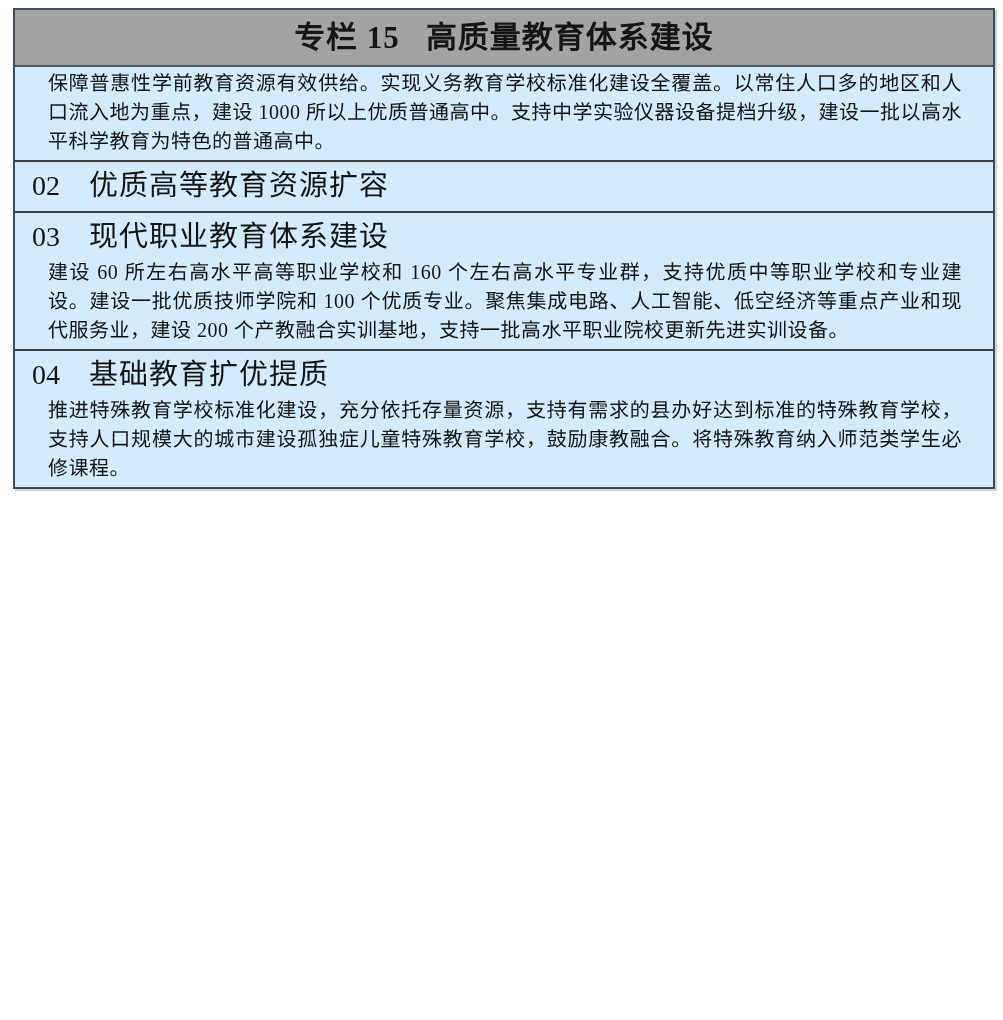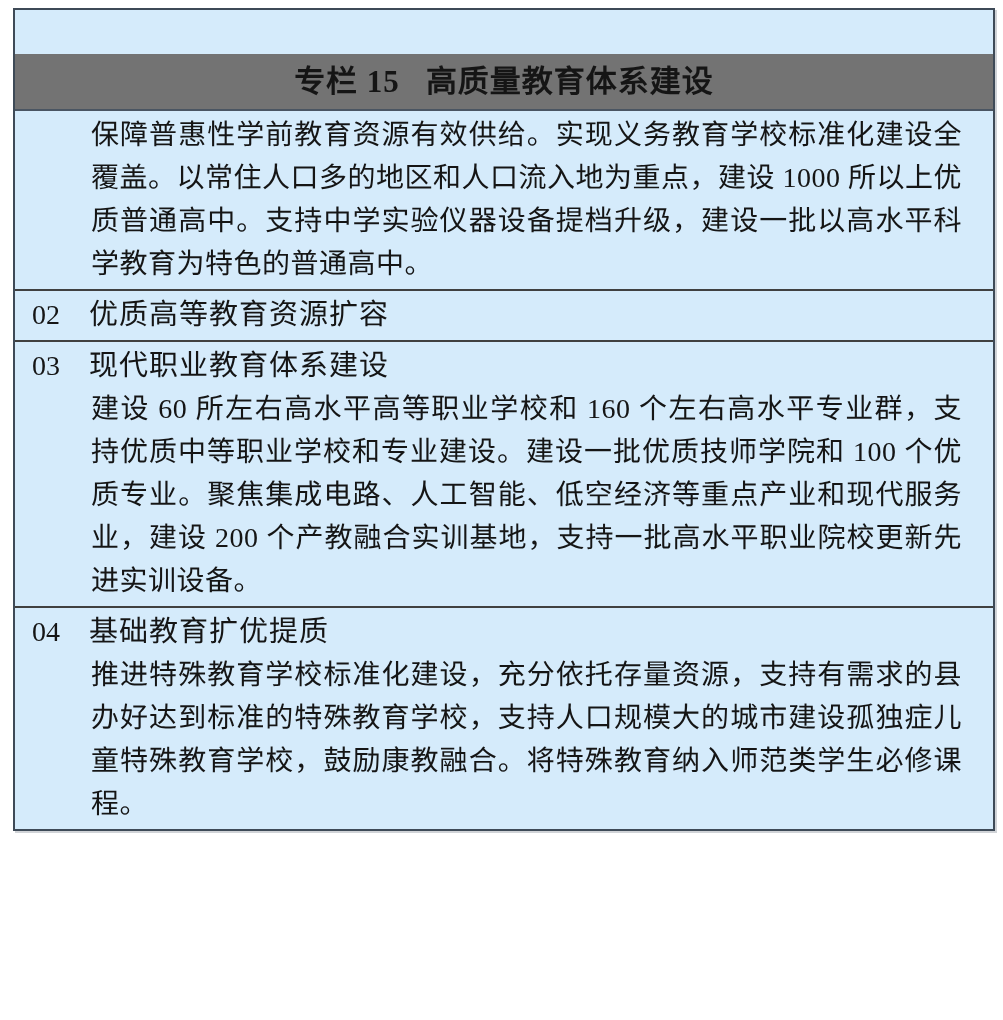--- a/index.html
+++ b/index.html
@@ -21,30 +21,29 @@
     position: absolute;
     left: 13px;
     top: 8px;
     width: 982px;
     box-sizing: border-box;
     border: 2px solid #3e4a57;
     background: #d5ebfb;
     box-shadow: 2px 2px 0 rgba(120,130,140,0.35);
   }
   .panel-header {
-    background: #737373;
+    background: #a3a3a3;
     border-bottom: 2px solid #4a5562;
     height: 55px;
     line-height: 55px;
     text-align: center;
     font-size: 31px;
     font-weight: bold;
     letter-spacing: 1px;
     white-space: nowrap;
-    margin-top: 44px;
   }
   .panel-header .hdr-label { margin-right: 26px; }
   .section {
     padding: 2px 31px 4px 0;
   }
   .section + .section {
     border-top: 2px solid #404040;
   }
   .sec-head {
     line-height: 43px;
@@ -54,23 +53,23 @@
   .sec-num {
     display: inline-block;
     margin-left: 17px;
     width: 57px;
     font-size: 28px;
   }
   .sec-title {
     letter-spacing: 1px;
   }
   .sec-body {
-    margin: 0 0 0 76px;
-    font-size: 28px;
-    line-height: 43px;
+    margin: 0 0 0 33px;
+    font-size: 20px;
+    line-height: 29px;
     text-align: justify;
     text-justify: inter-ideograph;
     letter-spacing: 0.5px;
   }
 </style>
 </head>
 <body>
 
 <div class="page">
   <div class="panel">

